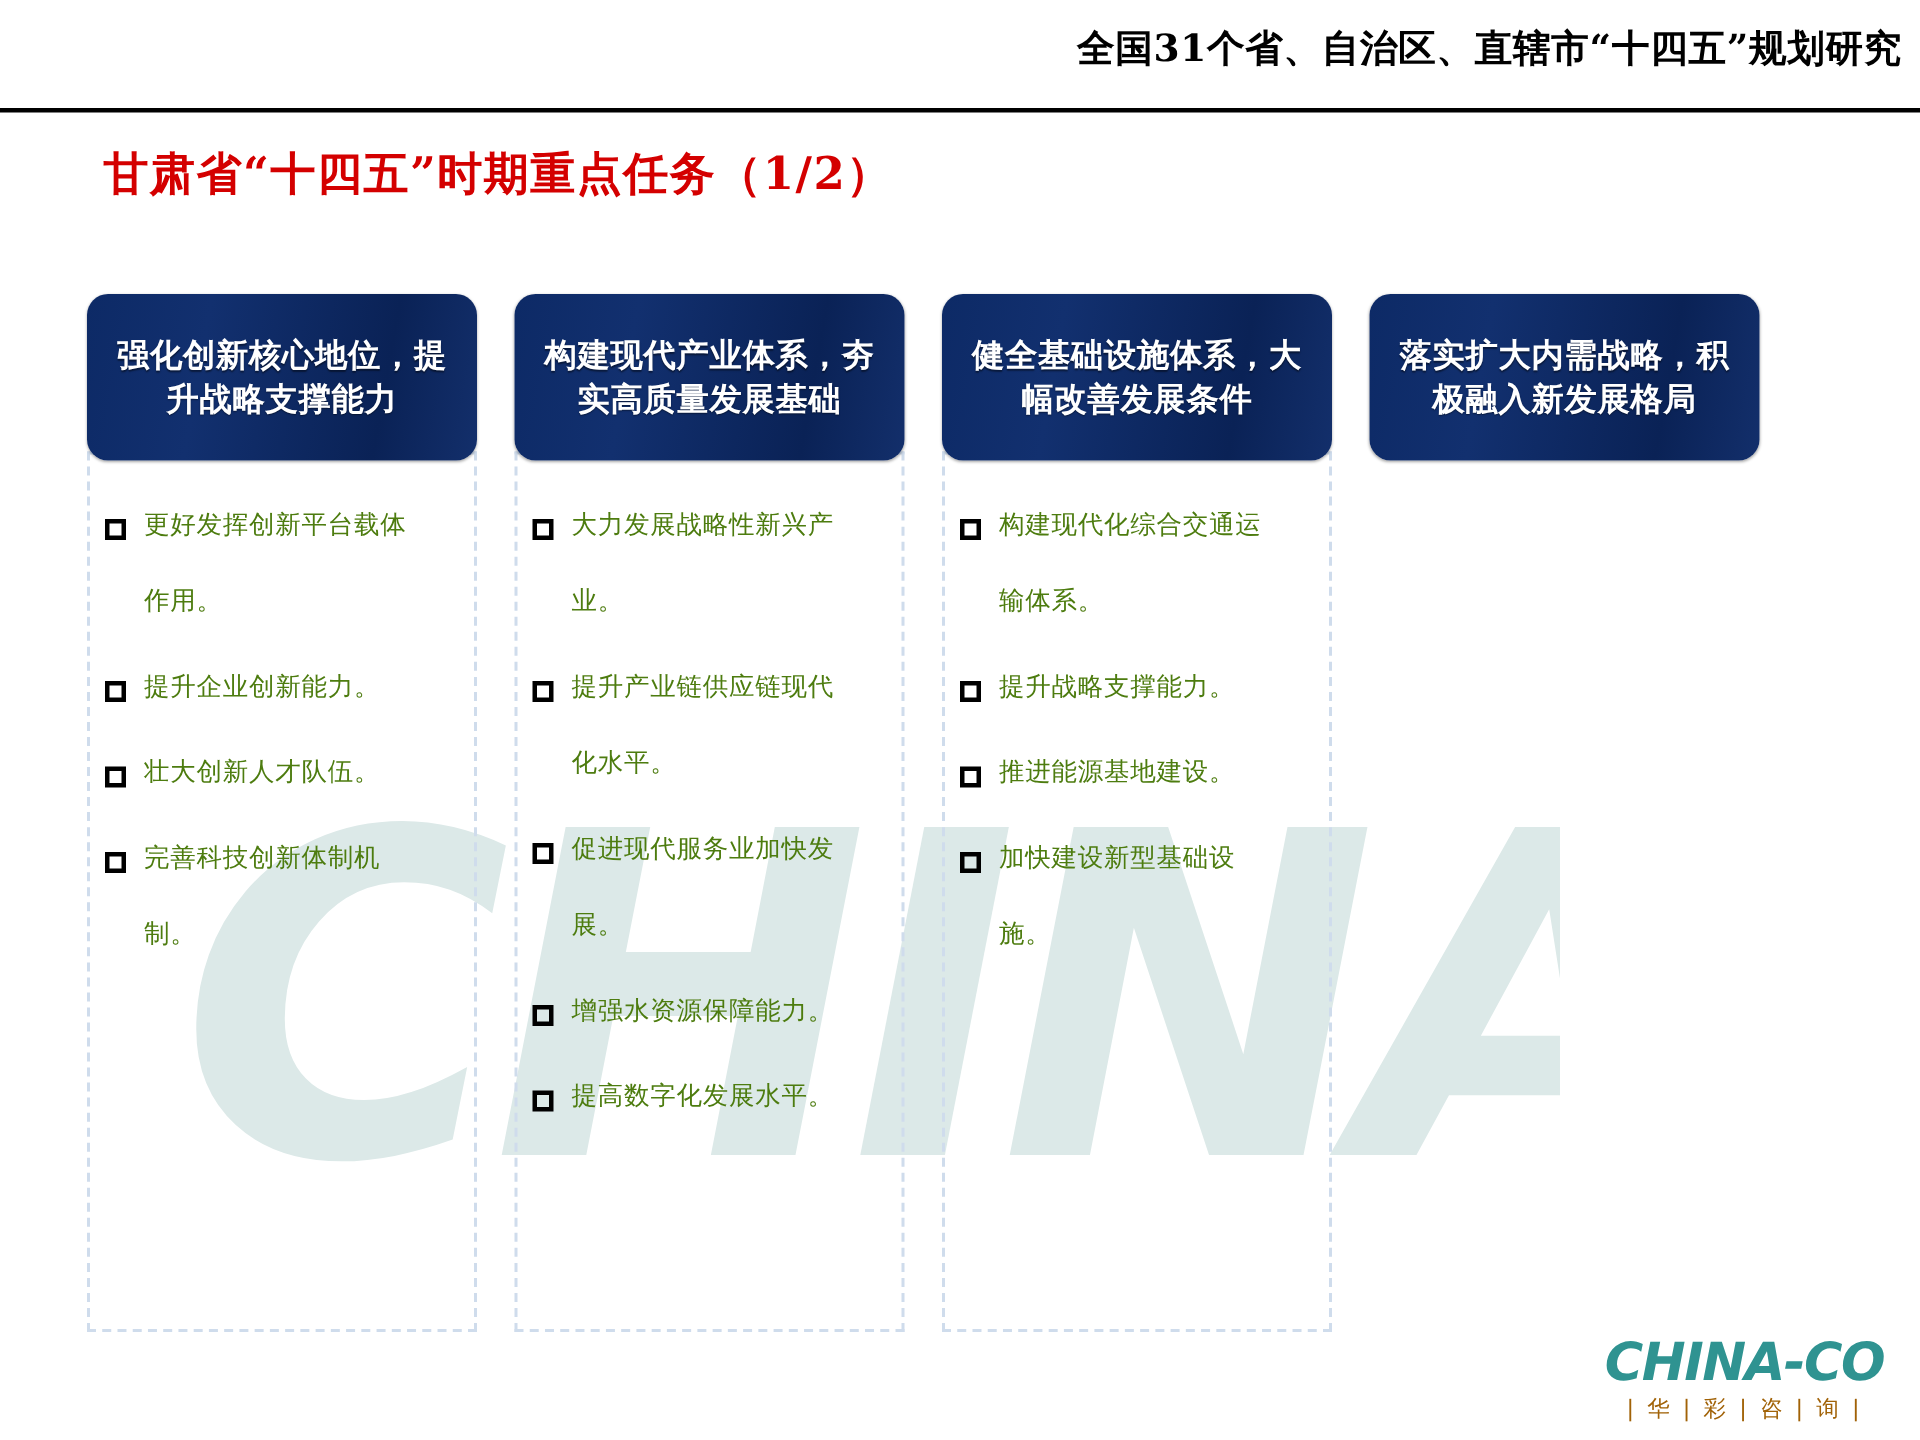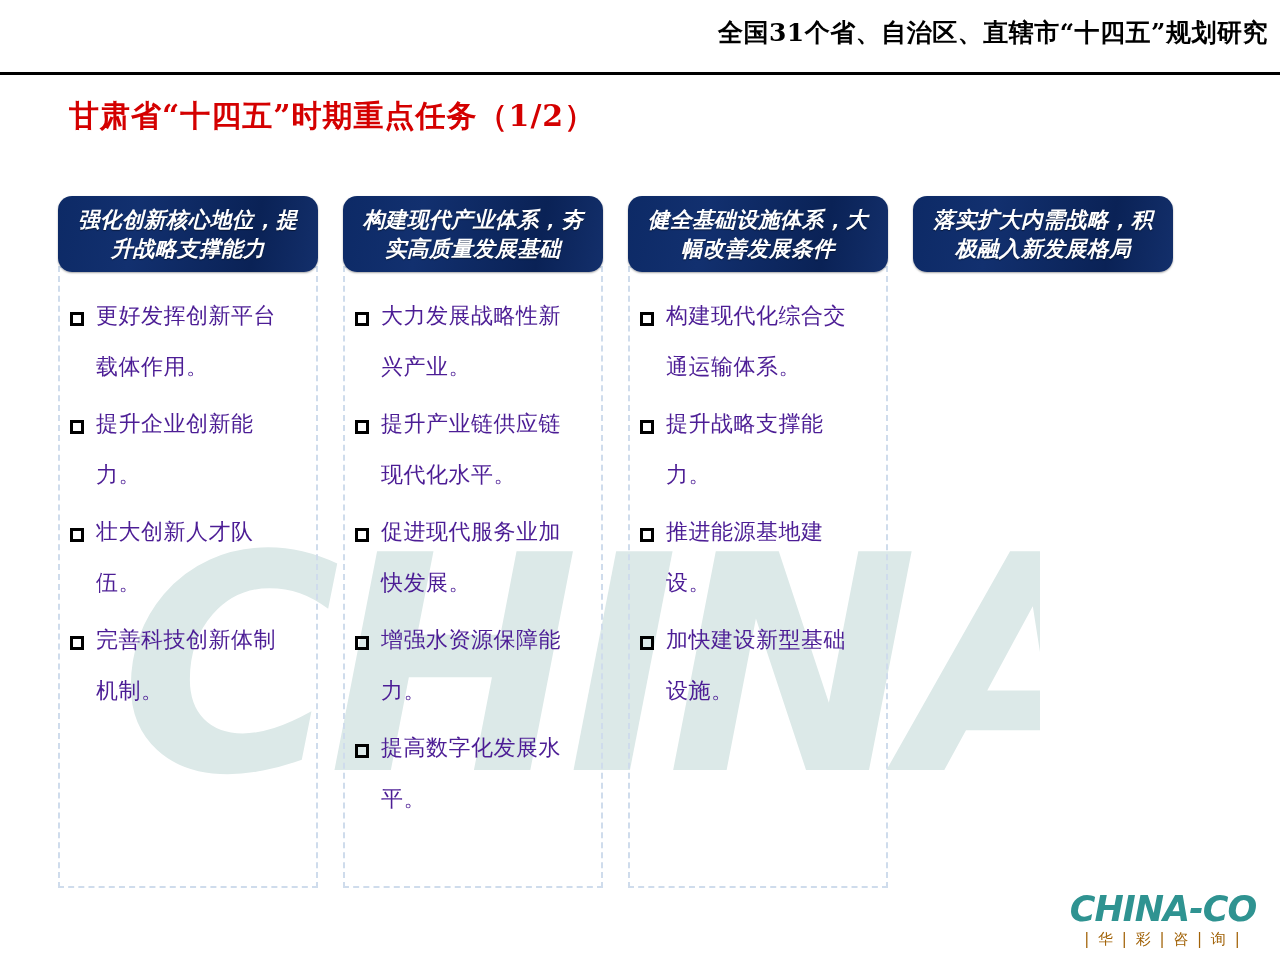--- a/index.html
+++ b/index.html
@@ -82,32 +82,31 @@
     flex-direction: row;
     gap: 25px;
     z-index: 2;
   }
   .column {
     width: 260px;
     display: flex;
     flex-direction: column;
   }
   .col-header {
-    height: 76px;
+    height: 111px;
     box-sizing: border-box;
     border-radius: 14px;
     background: linear-gradient(100deg, #0d2a66 0%, #12306f 30%, #0a2256 75%, #132f6b 100%);
     box-shadow: 0 1px 2px rgba(0,0,0,0.35);
     display: flex;
     align-items: center;
     justify-content: center;
     padding: 4px 10px;
     position: relative;
     z-index: 2;
-    font-style: italic;
   }
   .col-header-text {
     color: #ffffff;
     font-family: "DejaVu Serif", "Liberation Serif", serif;
     font-weight: bold;
     font-size: 21.5px;
     line-height: 29px;
     text-align: center;
     letter-spacing: 0.5px;
     text-shadow: 0 1px 1px rgba(0,0,0,0.45);
@@ -145,23 +144,23 @@
   .sq {
     display: inline-block;
     width: 14px;
     height: 14px;
     border: 3px solid #000000;
     box-sizing: border-box;
     vertical-align: middle;
   }
   .bullet-text {
     font-family: "DejaVu Serif", "Liberation Serif", serif;
-    font-size: 22px;
+    font-size: 17px;
     line-height: 51px;
-    color: #4c1d95;
+    color: #4d7c0f;
     letter-spacing: 0.5px;
     max-width: 186px;
   }
 
   
   #logo {
     position: absolute;
     right: 8px;
     bottom: 2px;
     width: 218px;

